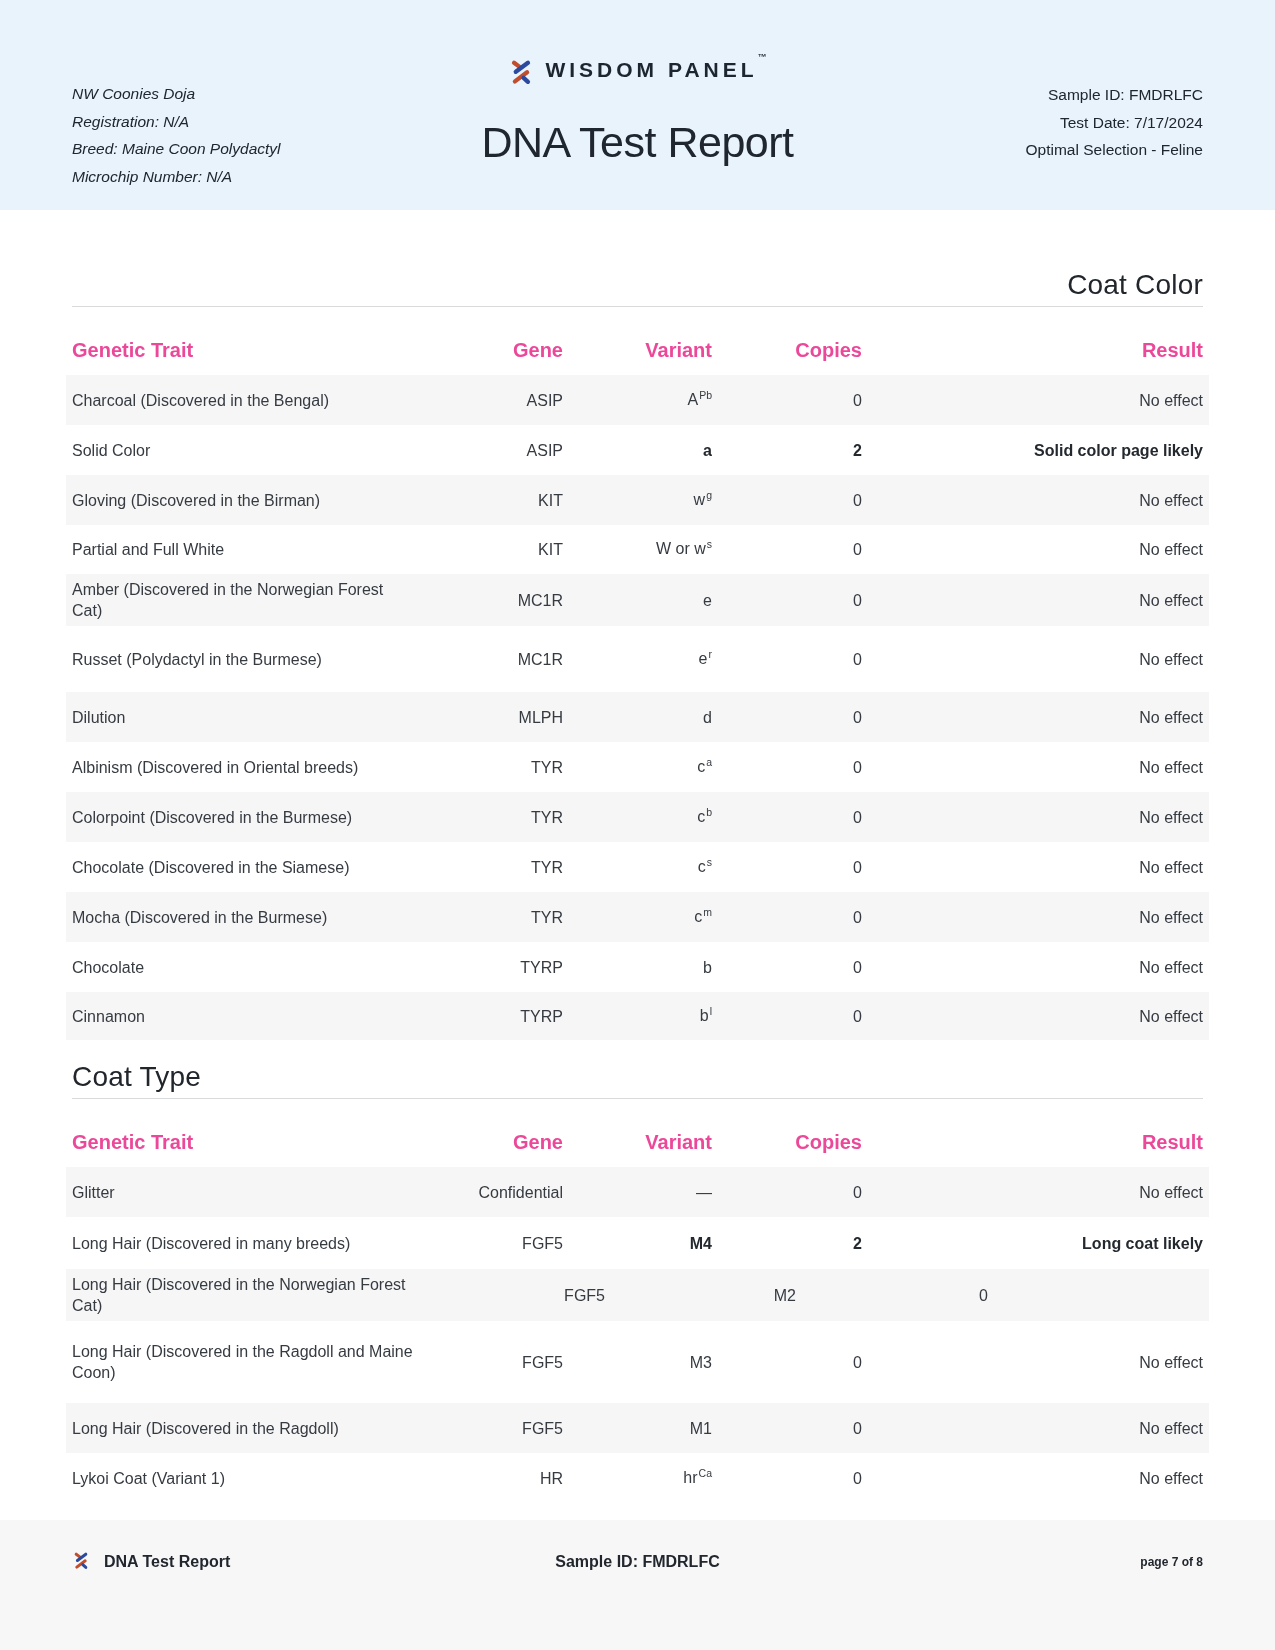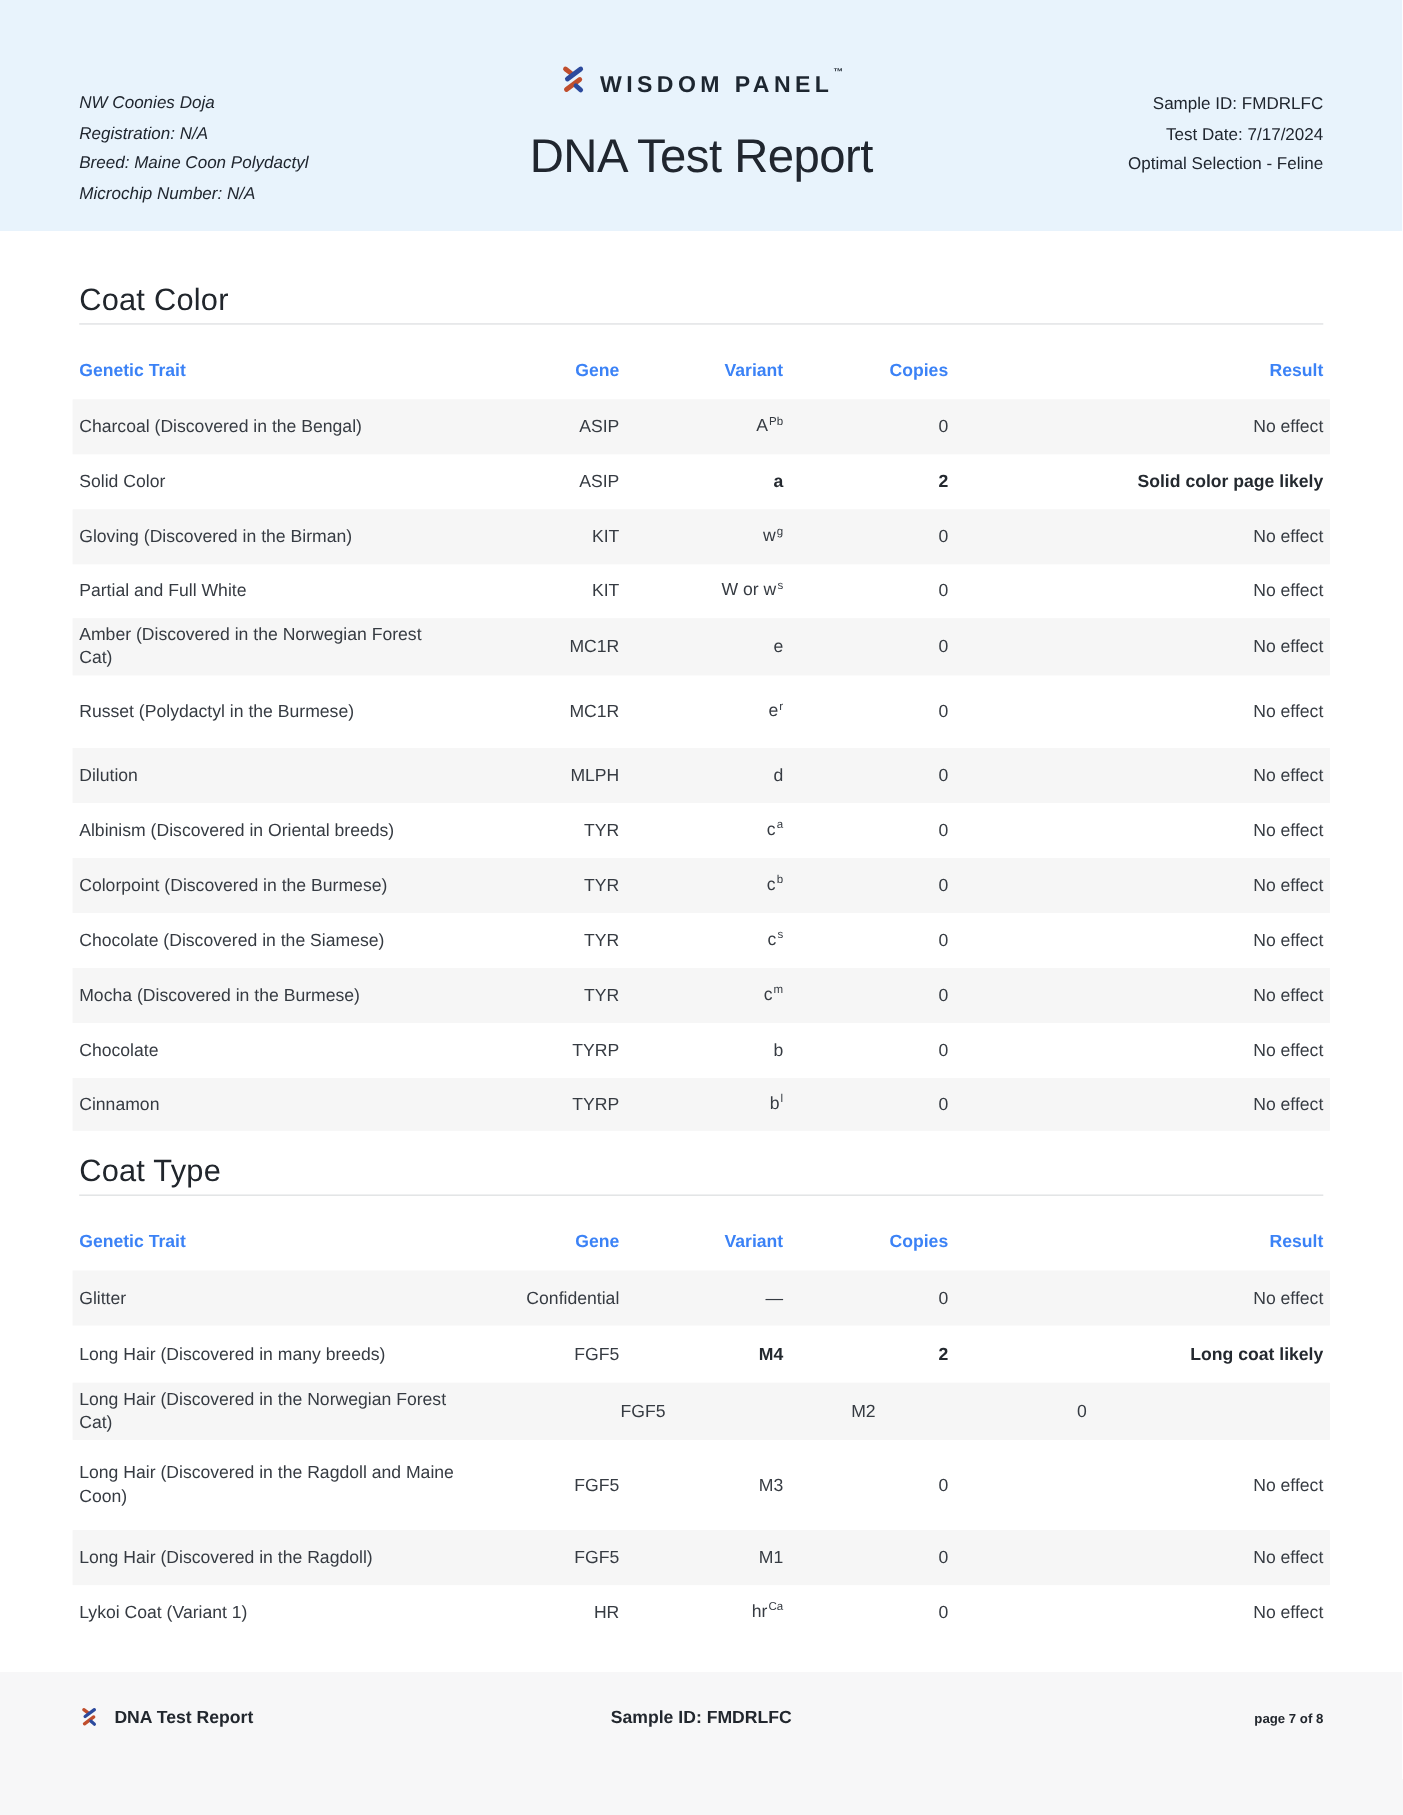--- a/index.html
+++ b/index.html
@@ -4,36 +4,36 @@
 <title>DNA Test Report</title>
 <style>
   * { box-sizing: border-box; }
   html,body { margin:0; padding:0; background:#ffffff; }
   body { font-family:"Liberation Sans","DejaVu Sans",sans-serif; color:#363b42; }
   .page { position:relative; width:1275px; height:1650px; background:#ffffff; overflow:hidden; }
 
   
   .band { position:relative; width:100%; height:210px; background:#e8f3fc; }
   .pet-block { position:absolute; left:72px; top:80px; font-size:15.5px; color:#20262f; line-height:27.5px;font-style:italic; }
-  .brand { position:absolute; top:58px; left:0; width:100%; display:flex; justify-content:center; align-items:flex-end; gap:11px; }
+  .brand { position:absolute; top:58px; left:0; width:100%; display:flex; justify-content:center; align-items:flex-start; gap:11px; }
   .brand-text { font-size:21px; font-weight:700; letter-spacing:4px; color:#1d2630; }
   .brand-tm { font-size:9px; vertical-align:top; position:relative; top:-6px; letter-spacing:0; }
   .report-title { position:absolute; top:118px; left:0; width:100%; text-align:center;
                   font-size:43px; font-weight:400; letter-spacing:-0.5px; color:#20262f; }
   .meta-block { position:absolute; right:72px; top:81px; text-align:right; font-size:15.5px; color:#20262f; line-height:27.5px; }
 
   
   .content { margin:0 72px; }
   .section-title { margin:0; font-size:28px; font-weight:400; color:#21262c; line-height:34px; letter-spacing:0.2px; }
-  .sec-0 .section-title { padding-top:46px; }
+  .sec-0 .section-title { padding-top:58px;text-align:right; }
   .sec-1 .section-title { padding-top:20px; }
   .rule { border:none; border-top:1px solid #d8dadc; margin:4px 0 0 0; }
 
   .hdr-row, .row { display:grid; grid-template-columns:345px 146px 149px 150px 341px; align-items:center; }
-  .hdr-row { min-height:50px; margin-top:18px; font-weight:700; color:#3b82f6; font-size:16px; }
+  .hdr-row { min-height:50px; margin-top:18px; font-weight:700; color:#ec4899; font-size:20px; }
   .rows { display:block; }
   .row { min-height:50px; margin:0 -6px; padding:0 6px; font-size:16px; line-height:21px; color:#363b42; }
   .rows .row:nth-child(odd) { background:#f6f6f6; }
   .rows-0 .row:nth-child(4)  { min-height:49px; }
   .rows-0 .row:nth-child(5)  { min-height:52px; }
   .rows-0 .row:nth-child(6)  { min-height:66px; }
   .rows-0 .row:nth-child(13) { min-height:48px; }
   .rows-1 .row:nth-child(2)  { min-height:52px; }
   .rows-1 .row:nth-child(3)  { min-height:52px;gap:42px; }
   .rows-1 .row:nth-child(4)  { min-height:82px; }

